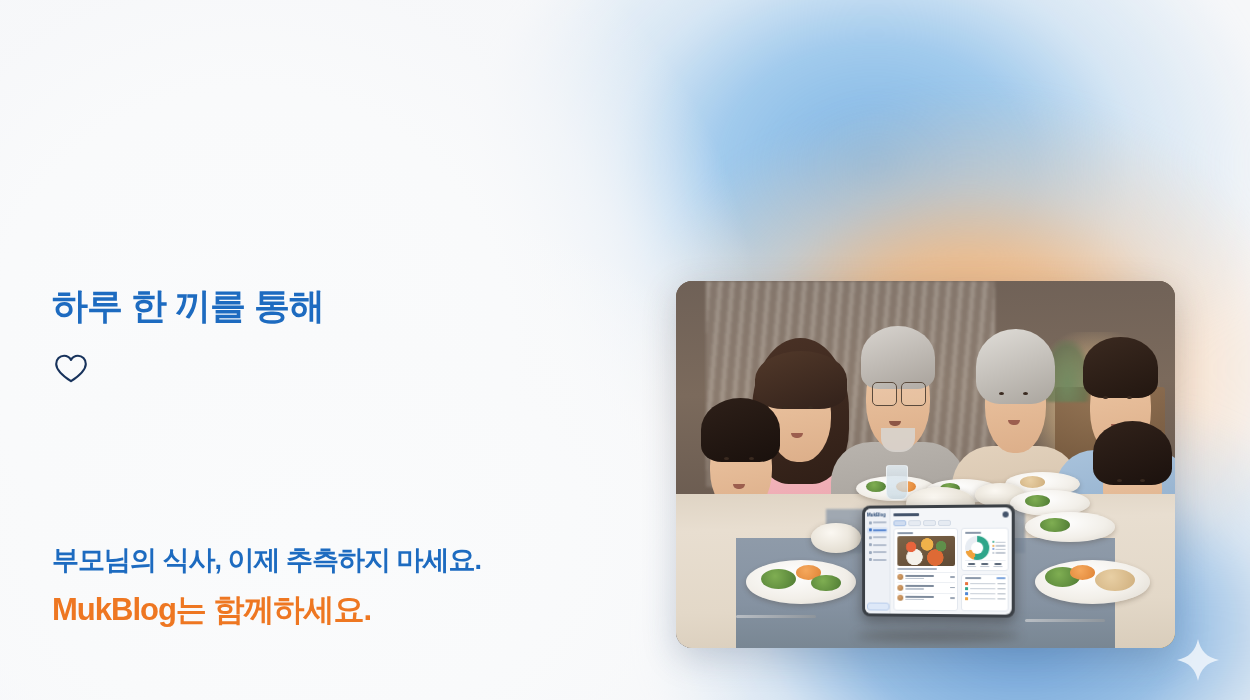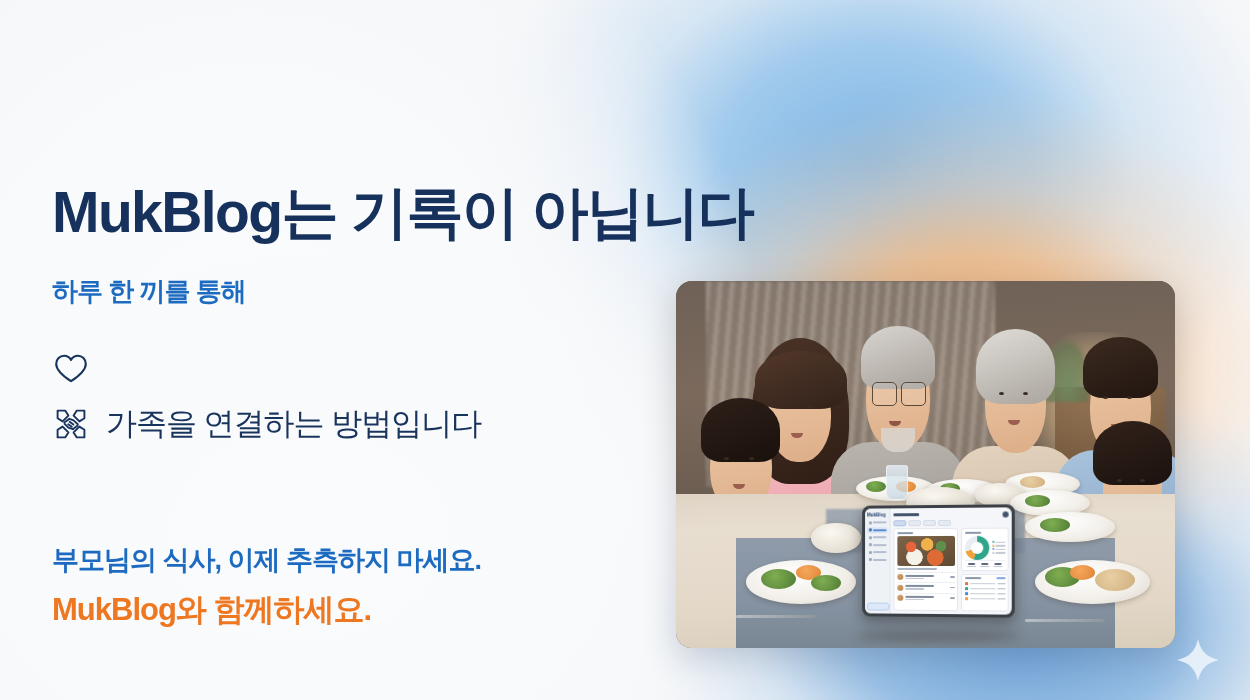--- a/index.html
+++ b/index.html
@@ -126,21 +126,21 @@
     color: #15315C;
     letter-spacing: -1.6px;
     white-space: nowrap;
     line-height: 1.12;
   }
 
   .subhead {
     position: absolute;
     top: 252px;
     left: 0;
-    font-size: 26px;
+    font-size: 36px;
     font-weight: 700;
     color: #1D6BC0;
     letter-spacing: -1px;
     white-space: nowrap;
   }
 
   .bullets {
     position: absolute;
     top: 340px;
     left: 0;
@@ -509,57 +509,39 @@
   <div class="bg-base"></div>
   <div class="blob blob-blue"></div>
   <div class="blob blob-orange"></div>
   <div class="blob blob-blue-bottom"></div>
   <div class="blob blob-white-left"></div>
   <div class="blob blob-white-bottomleft"></div>
 
   <div class="content">
 
 
-    <h1 class="headline">MukBlog는 기록이 아닙니다</h1>
 
     <h2 class="subhead">하루 한 끼를 통해</h2>
 
     <div class="bullets">
 
       <div class="bullet">
         <span class="bullet-icon">
           <svg width="34" height="31" viewBox="0 0 34 31" aria-hidden="true">
             <path d="M17 28.2 C 6.6 21.3 2.2 16.5 2.2 10.9 C 2.2 6.2 5.8 2.8 10.1 2.8 C 13.1 2.8 15.6 4.4 17 6.9 C 18.4 4.4 20.9 2.8 23.9 2.8 C 28.2 2.8 31.8 6.2 31.8 10.9 C 31.8 16.5 27.4 21.3 17 28.2 Z" fill="none" stroke="#18335C" stroke-width="2.1" stroke-linejoin="round"></path>
           </svg>
         </span>
       </div>
 
-      <div class="bullet">
-        <span class="bullet-icon">
-          <svg width="34" height="34" viewBox="0 0 34 34" aria-hidden="true">
-            <g fill="none" stroke="#18335C" stroke-width="1.9" stroke-linejoin="round" stroke-linecap="round">
-              <path d="M3.6 3.6 L11.2 3.6 L14.4 8.6 L8.6 14.4 L3.6 11.2 Z"></path>
-              <path d="M30.4 3.6 L22.8 3.6 L19.6 8.6 L25.4 14.4 L30.4 11.2 Z"></path>
-              <path d="M3.6 30.4 L11.2 30.4 L14.4 25.4 L8.6 19.6 L3.6 22.8 Z"></path>
-              <path d="M30.4 30.4 L22.8 30.4 L19.6 25.4 L25.4 19.6 L30.4 22.8 Z"></path>
-              <path d="M10.4 15.6 L15.4 11.8 L19.6 13.4 L23.8 17.2"></path>
-              <path d="M23.6 18.4 L18.8 22.2 L14.4 20.6 L10.6 16.8"></path>
-              <path d="M15.6 14.8 L19.4 17.6"></path>
-              <path d="M14.2 17.2 L17.8 19.8"></path>
-            </g>
-          </svg>
-        </span>
-        <span class="bullet-text">가족을 연결하는 방법입니다</span>
-      </div>
 
     </div>
 
     <div class="closing">
       <div class="closing-line1">부모님의 식사, 이제 추측하지 마세요.</div>
-      <div class="closing-line2">MukBlog와 함께하세요.</div>
+      <div class="closing-line2">MukBlog는 함께하세요.</div>
     </div>
 
   </div>
 
   <div class="photo-frame">
     <div class="photo-inner">
 
       <div class="room-wall"></div>
       <div class="curtain"></div>
       <div class="lamp-glow"></div>

